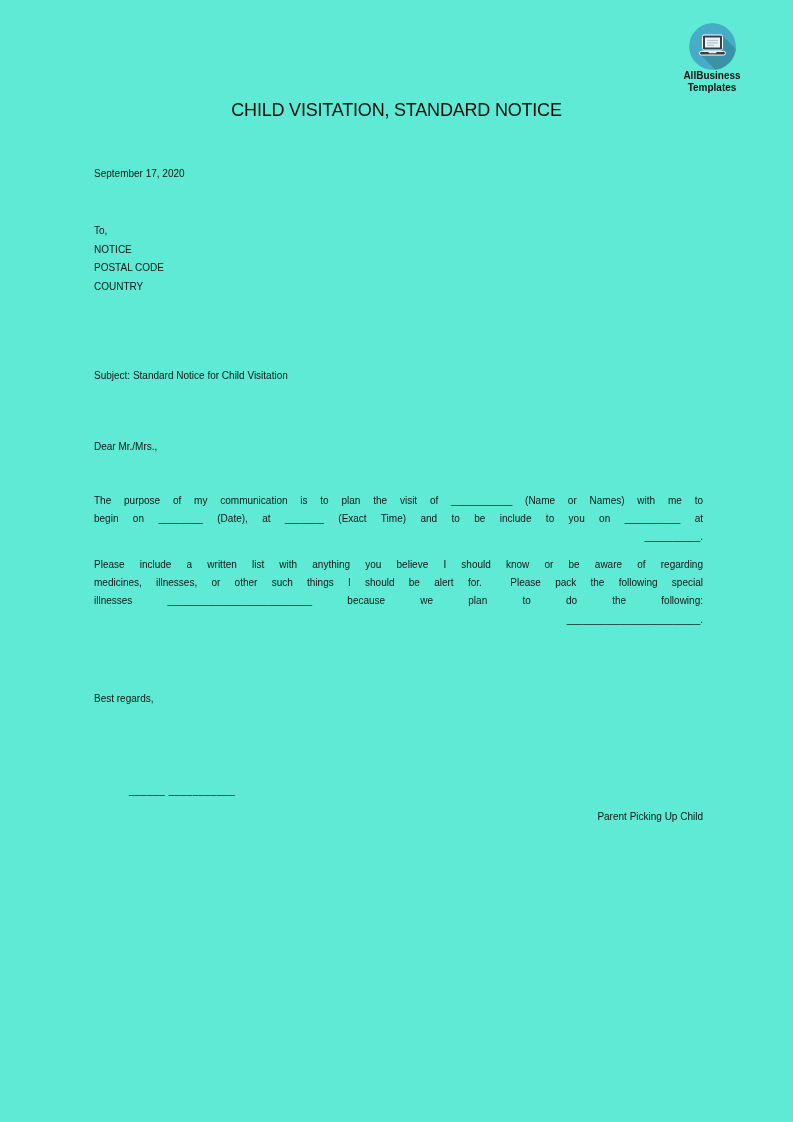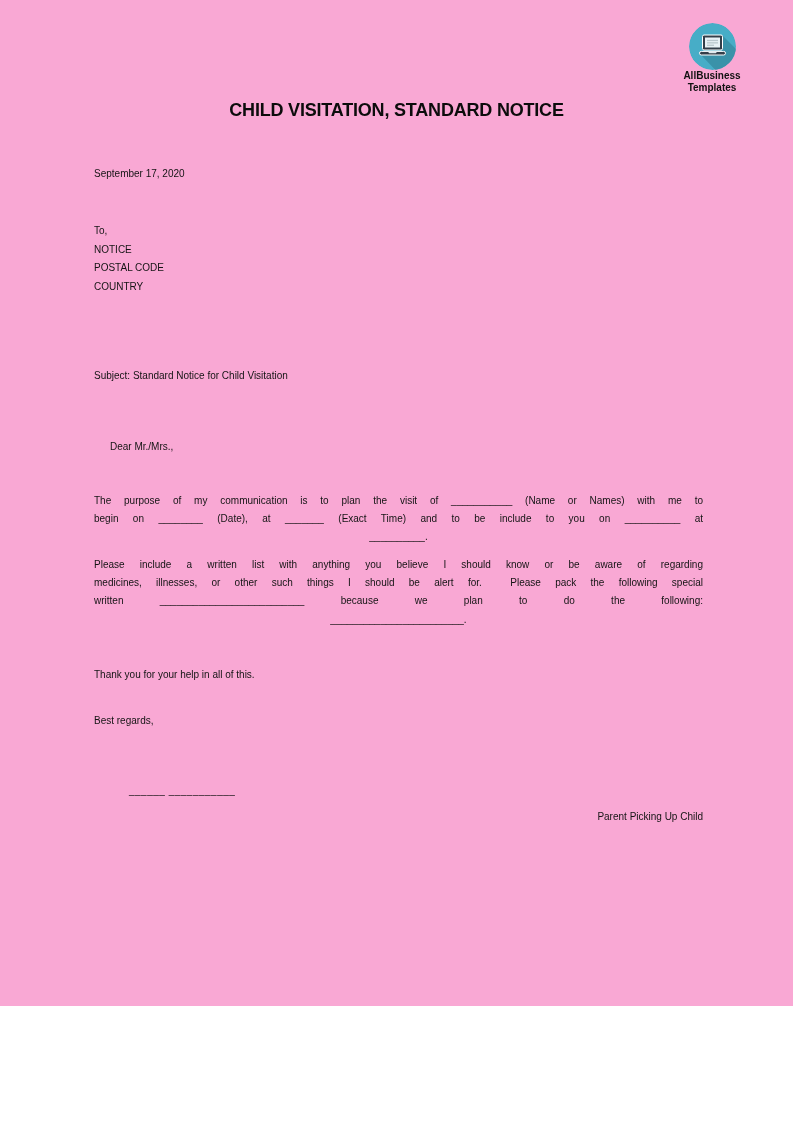--- a/index.html
+++ b/index.html
@@ -1,59 +1,59 @@
 <!DOCTYPE html>
 <html><head>
 <meta charset="utf-8">
 <style>
   html, body { margin: 0; padding: 0; background: #ffffff; }
   .page {
     position: relative;
     width: 793px;
-    height: 1006px;
-    background: #f9a8d4;
+    height: 1122px;
+    background: #5eead4;
     font-family: "Liberation Sans", "DejaVu Sans", sans-serif;
     color: #111111;
     overflow: hidden;
   }
   .abs { position: absolute; }
 
   
   .logo-block { left: 664px; top: 23px; width: 96px; text-align: center; }
   .logo-icon  { display: block; margin: 0 auto; }
   .logo-text  { font-size: 10px; font-weight: 700; line-height: 10.5px; color: #111; margin-top: 1px; }
 
   
   .title {
     left: 0; top: 99px; width: 793px;
     text-align: center;
-    font-size: 18px; font-weight: 700;
+    font-size: 18px; font-weight: 400;
     letter-spacing: -0.2px;
     line-height: 22px;
     color: #0c0c0c;
   }
 
   
   .bt { font-size: 10px; line-height: 18.2px; color: #141414; }
   .col { left: 94px; width: 609px; }
 
   .date-line    { top: 165px; }
   .recipient    { top: 222px; line-height: 18.6px; }
   .subject-line { top: 367px; }
-  .salutation   { top: 438px; margin-left: 16px; }
+  .salutation   { top: 438px; }
   .para1        { top: 492px; }
   .para2        { top: 556px; }
   .thanks       { top: 666px; }
-  .closing      { top: 712px; }
+  .closing      { top: 690px; }
   .signature    { top: 782px; letter-spacing: 0.5px; margin-left: 35px; }
   .signer       { top: 808px; text-align: right; }
 
   
   .jline { text-align: justify; text-align-last: justify; white-space: pre-wrap; }
-  .lline { text-align: center; white-space: pre-wrap; }
+  .lline { text-align: right; white-space: pre-wrap; }
 </style>
 </head>
 <body>
 
 <div class="page">
 
   <div class="abs logo-block">
     <svg class="logo-icon" width="47" height="47" viewBox="0 0 47 47">
       <defs>
         <clipPath id="circleClip">
@@ -93,25 +93,24 @@
 
   <div class="abs col bt para1">
     <div class="jline">The purpose of my communication is to plan the visit of ___________ (Name or Names) with me to</div>
     <div class="jline">begin on ________ (Date), at _______ (Exact Time) and to be include to you on __________ at</div>
     <div class="lline">__________.</div>
   </div>
 
   <div class="abs col bt para2">
     <div class="jline">Please include a written list with anything you believe I should know or be aware of regarding</div>
     <div class="jline">medicines, illnesses, or other such things I should be alert for.&nbsp; Please pack the following special</div>
-    <div class="jline">written __________________________ because we plan to do the following:</div>
+    <div class="jline">illnesses __________________________ because we plan to do the following:</div>
     <div class="lline">________________________.</div>
   </div>
 
-  <div class="abs col bt thanks">Thank you for your help in all of this.</div>
 
   <div class="abs col bt closing">Best regards,</div>
 
   <div class="abs col bt signature">______ ___________</div>
 
   <div class="abs col bt signer">Parent Picking Up Child</div>
 
 </div>
 
 </body></html>

